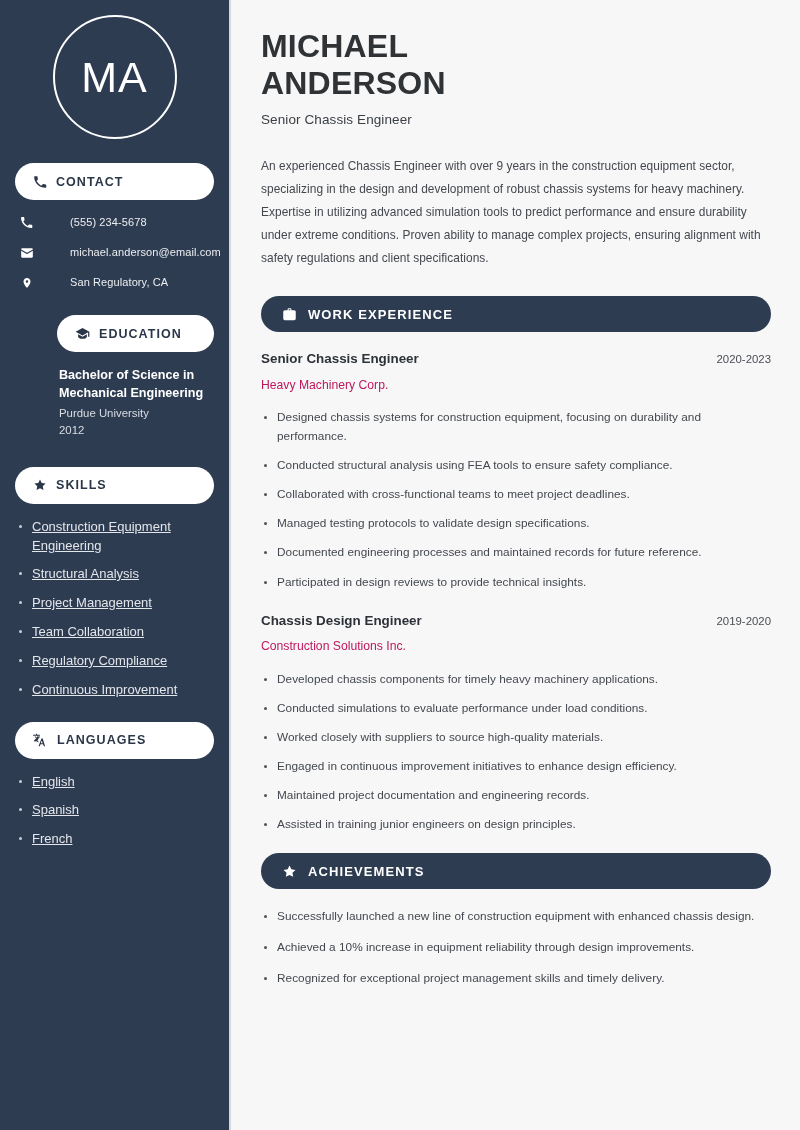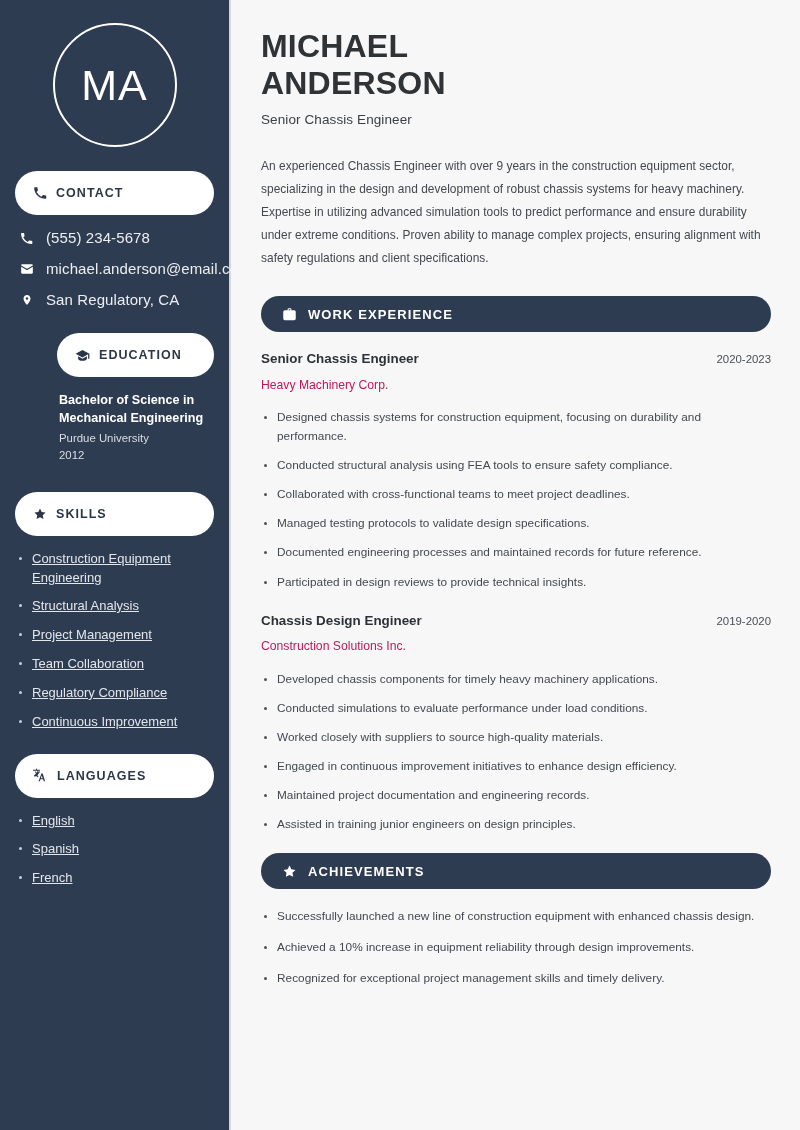--- a/index.html
+++ b/index.html
@@ -31,21 +31,21 @@
     flex: 0 0 231px;
     background: #2e3c52;
     border-right: 2px solid #d5d7da;
     padding: 0 15px;
     color: #ffffff;
   }
 
   .avatar-wrap {
     display: flex;
     justify-content: center;
-    padding-top: 23px;
+    padding-top: 15px;
     padding-bottom: 24px;
   }
   .avatar {
     width: 124px;
     height: 124px;
     border-radius: 50%;
     border: 2px solid #ffffff;
     display: flex;
     align-items: center;
     justify-content: center;
@@ -56,21 +56,21 @@
     letter-spacing: 1px;
     color: #ffffff;
     line-height: 1;
   }
 
   
   .pill {
     background: #ffffff;
     color: #2b3648;
     border-radius: 40px;
-    height: 44px;
+    height: 37px;
     display: flex;
     align-items: center;
     gap: 9px;
     padding: 0 18px;
     margin-bottom: 14px;
   }
   .pill .ttl {
     font-size: 12.5px;
     font-weight: bold;
     letter-spacing: 1.05px;
@@ -91,24 +91,25 @@
     min-height: 17px;
   }
   .contact-row .ico {
     width: 15px;
     flex: 0 0 15px;
     display: flex;
     justify-content: center;
     align-items: center;
   }
   .contact-row .txt {
-    font-size: 15px;
+    font-size: 11px;
     color: #eceef1;
     line-height: 1.2;
     letter-spacing: .1px;
+    margin-left: 24px;
   }
 
   
   .edu { padding: 0 2px; margin-top: 2px; }
   .edu-degree {
     font-size: 12.6px;
     font-weight: bold;
     line-height: 1.45;
     color: #ffffff;
     margin-bottom: 2px;

